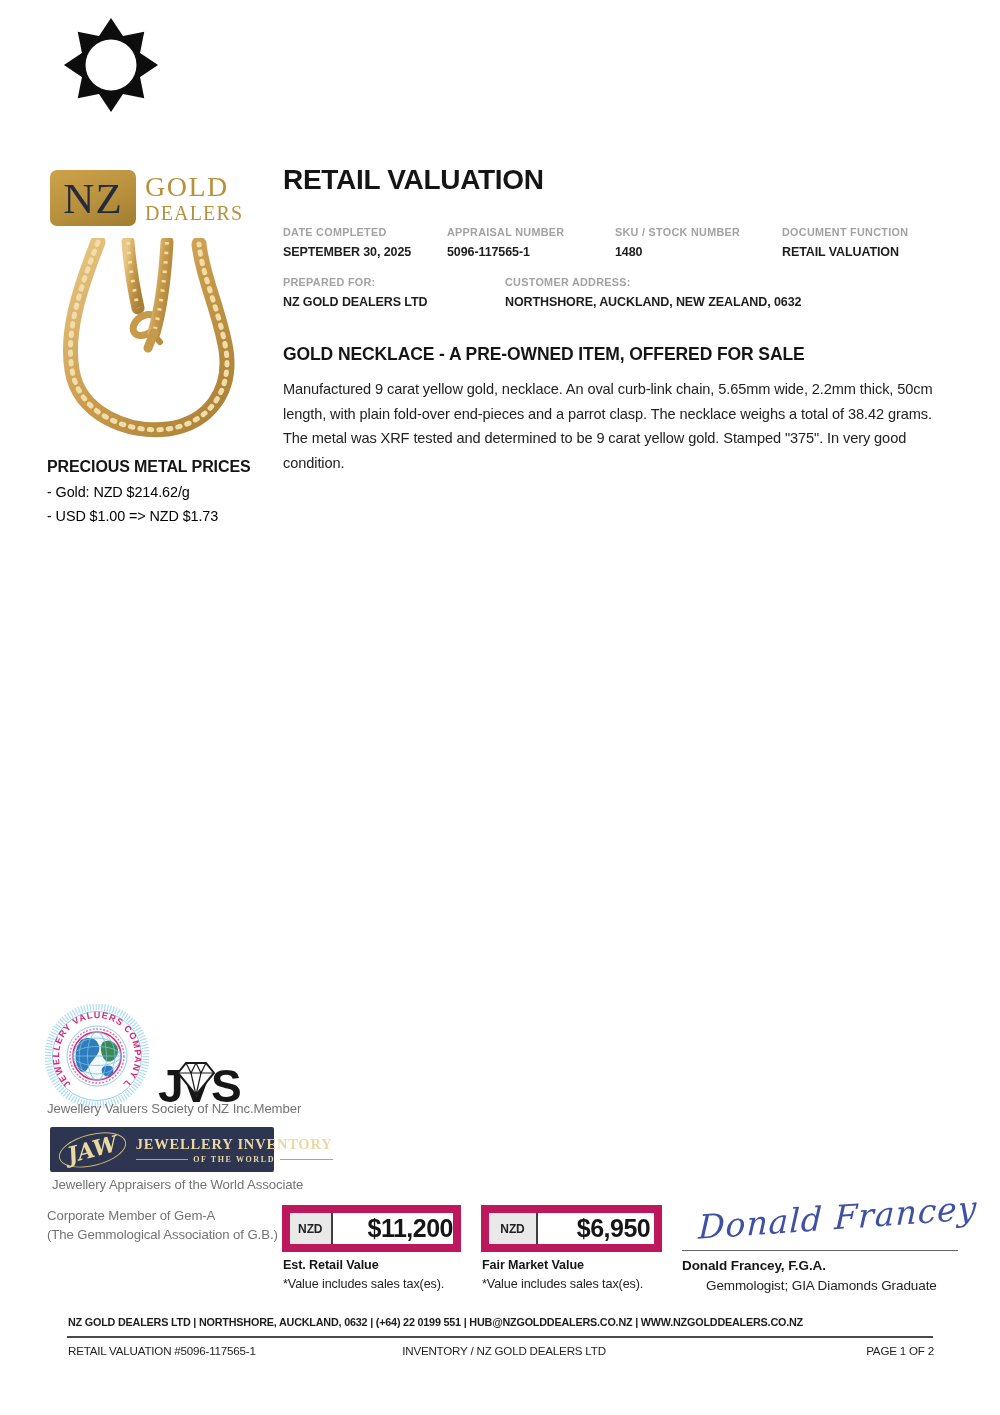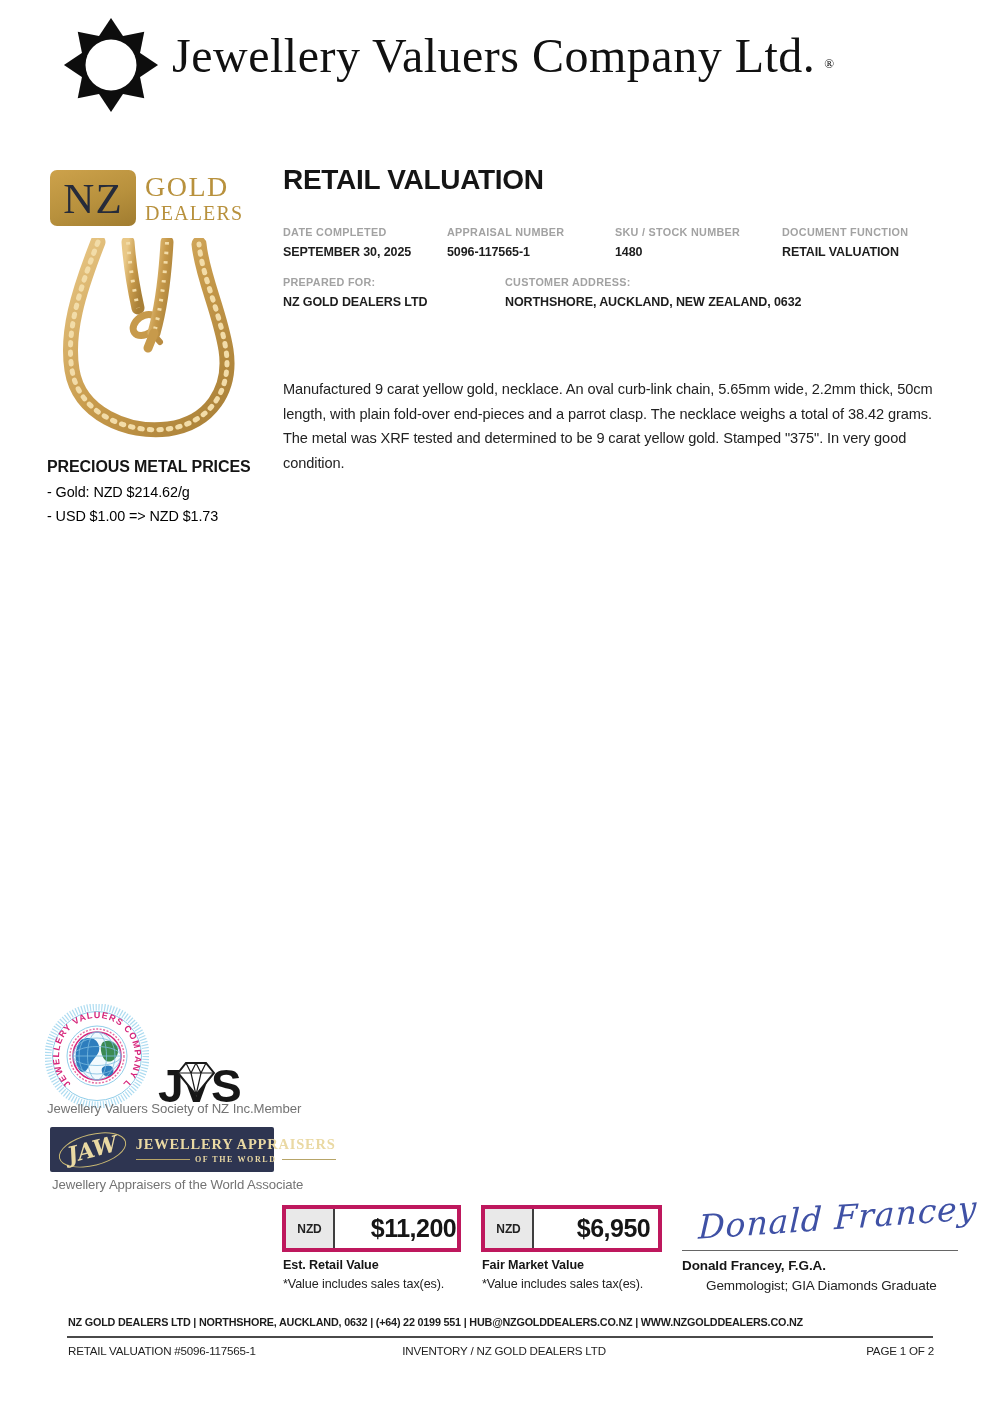--- a/index.html
+++ b/index.html
@@ -60,21 +60,21 @@
     letter-spacing:0.8px; color:#ead9a3; white-space:nowrap;
   }
   .jaw-line2 { display:flex; align-items:center; margin-top:2px; }
   .jaw-line2 .rule { flex:1; height:1px; background:#b7a568; }
   .jaw-line2 span {
     font-family:"Liberation Serif", serif; font-size:8px; font-weight:bold;
     letter-spacing:1.6px; color:#ead9a3; padding:0 5px; white-space:nowrap;
   }
 
   
-  .price-box { height:47px; border:4px solid #be185d; display:flex; background:#fff; }
+  .price-box { height:47px; border:8px solid #be185d; display:flex; background:#fff; }
   .pb-cur {
     width:49px; background:#e9e9e9; border-right:2px solid #3f3f3f;
     display:flex; align-items:center; justify-content:center;
     font-size:12px; font-weight:bold; color:#222;
   }
   .pb-amt { flex:1; display:flex; align-items:center; justify-content:center;
     font-size:25px; font-weight:bold; color:#161616; letter-spacing:-0.5px;padding-left:35px; }
   .pb-label { font-size:12.6px; font-weight:bold; color:#161616; }
   .pb-note { font-size:12.6px; color:#222; }
 
@@ -108,21 +108,20 @@
         <path d="M50,2 L68,29 L32,29 Z" transform="rotate(90 50 50)"></path>
         <path d="M50,2 L68,29 L32,29 Z" transform="rotate(135 50 50)"></path>
         <path d="M50,2 L68,29 L32,29 Z" transform="rotate(180 50 50)"></path>
         <path d="M50,2 L68,29 L32,29 Z" transform="rotate(225 50 50)"></path>
         <path d="M50,2 L68,29 L32,29 Z" transform="rotate(270 50 50)"></path>
         <path d="M50,2 L68,29 L32,29 Z" transform="rotate(315 50 50)"></path>
         <circle cx="50" cy="50" r="26" fill="#ffffff"></circle>
       </g>
     </svg>
   </div>
-  <div class="abs company-name" style="left:172px; top:28px;"><span>Jewellery Valuers Company Ltd.</span><span class="reg-mark">®</span></div>
 
   <div class="abs nzgd" style="left:50px; top:170px;">
     <div class="nzgd-box">
         <span>NZ</span>
       </div>
     <div class="nzgd-text">
       <div class="nzgd-gold">GOLD</div>
       <div class="nzgd-dealers">DEALERS</div>
     </div>
   </div>
@@ -182,20 +181,21 @@
     <div class="mcol" style="width:222px;">
       <div class="mlabel">PREPARED FOR:</div>
       <div class="mvalue">NZ GOLD DEALERS LTD</div>
     </div>
     <div class="mcol" style="width:400px;">
       <div class="mlabel">CUSTOMER ADDRESS:</div>
       <div class="mvalue">NORTHSHORE, AUCKLAND, NEW ZEALAND, 0632</div>
     </div>
   </div>
 
+  <div class="abs item-title" style="left:283px; top:344px;">GOLD NECKLACE - A PRE-OWNED ITEM, OFFERED FOR SALE</div>
   <div class="abs item-desc" style="left:283px; top:377px;">Manufactured 9 carat yellow gold, necklace. An oval curb-link chain, 5.65mm wide, 2.2mm thick, 50cm length, with plain fold-over end-pieces and a parrot clasp. The necklace weighs a total of 38.42 grams. The metal was XRF tested and determined to be 9 carat yellow gold. Stamped "375". In very good condition.</div>
 
   <div class="abs" style="left:45px; top:1004px;">
     <svg width="104" height="104" viewBox="0 0 104 104">
       <defs>
         <path id="sealArc" d="M27.6,81.1 A38,38 0 1 1 76.4,81.1" fill="none"></path>
         <clipPath id="globeClip">
             <circle cx="52" cy="52" r="24"></circle>
           </clipPath>
       </defs>
@@ -232,31 +232,35 @@
         <path d="M28,5 L33,15 L38,37 M48,5 L43,15 L38,37 M20,15 L56,15 M33,15 L38,5 L43,15" fill="none" stroke="#1a1a1a" stroke-width="1.2"></path>
       </g>
     </svg>
   </div>
 
   <div class="abs caption" style="left:47px; top:1101px;">Jewellery Valuers Society of NZ Inc.Member</div>
 
   <div class="abs jaw-banner" style="left:50px; top:1127px;">
     <span class="jaw-script">JAW</span>
     <div class="jaw-right">
-      <div class="jaw-line1">JEWELLERY APPRAISERS</div>
+      <div class="jaw-line1">JEWELLERY INVENTORY</div>
       <div class="jaw-line2">
         <div class="rule"></div>
         <span>OF THE WORLD</span>
         <div class="rule"></div>
       </div>
     </div>
   </div>
 
   <div class="abs caption" style="left:52px; top:1177px;">Jewellery Appraisers of the World Associate</div>
 
+  <div class="abs caption" style="left:47px; top:1206px; line-height:19px;">
+    <div>Corporate Member of Gem-A</div>
+    <div>(The Gemmological Association of G.B.)</div>
+  </div>
 
   <div class="abs price-box" style="left:282px; top:1205px; width:179px;">
     <div class="pb-cur">NZD</div>
     <div class="pb-amt">$11,200</div>
   </div>
   <div class="abs pb-label" style="left:283px; top:1258px;">Est. Retail Value</div>
   <div class="abs pb-note" style="left:283px; top:1277px;">*Value includes sales tax(es).</div>
 
   <div class="abs price-box" style="left:481px; top:1205px; width:181px;">
     <div class="pb-cur">NZD</div>

